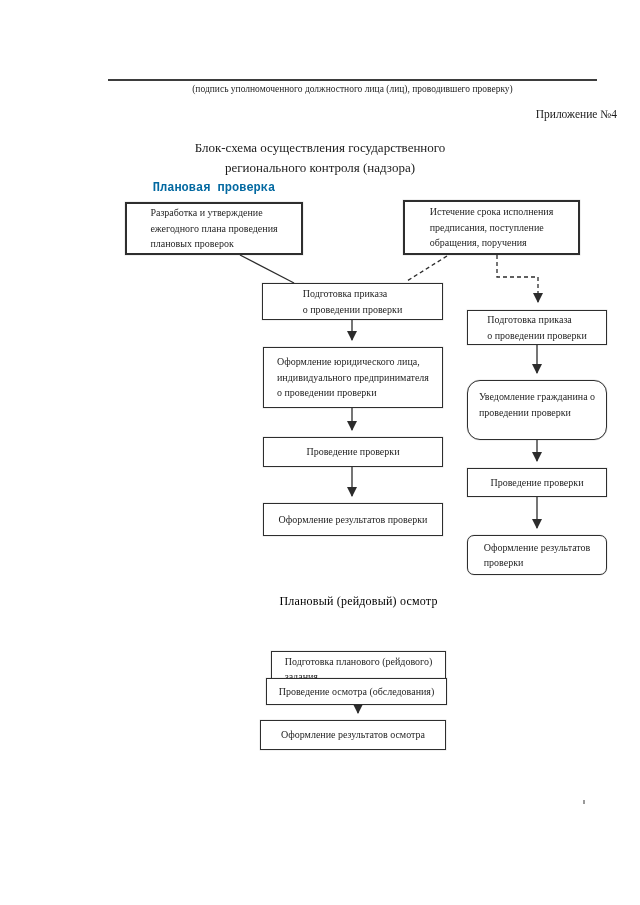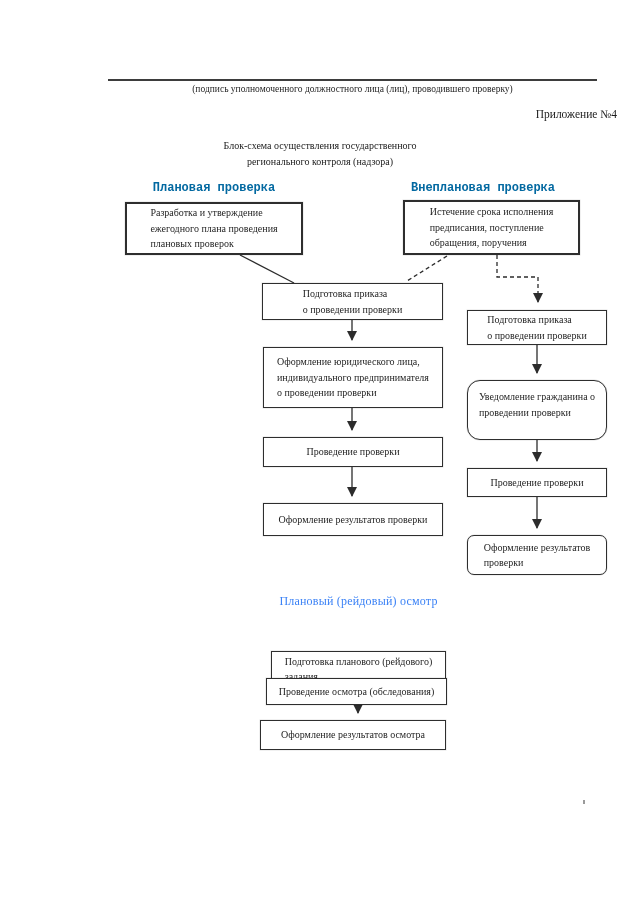--- a/index.html
+++ b/index.html
@@ -29,39 +29,39 @@
   .annex-label {
     position: absolute;
     right: 43px; top: 108px;
     font-size: 11.5px;
     color: #1d1d1d;
   }
   .doc-title {
     position: absolute;
     left: 0; top: 138px; width: 640px;
     text-align: center;
-    font-size: 10px;
+    font-size: 13px;
     line-height: 1.55;
     white-space: pre-line;
     color: #1a1a1a;
   }
   .col-header {
     position: absolute;
     font-weight: bold;
     font-size: 12px;
     text-align: center;
     color: #0369a1;
     font-family: Liberation Mono, monospace;
   }
   .raid-header {
     position: absolute;
     font-weight: normal;
     font-size: 12px;
     text-align: center;
-    color: #3b82f6;
+    color: #000000;
     letter-spacing: 0.2px;
   }
   .box {
     position: absolute;
     box-sizing: border-box;
     border: 1.5px solid #2e2e2e;
     background: #ffffff;
     display: flex;
     align-items: center;
     justify-content: center;
@@ -95,21 +95,20 @@
 
   <div class="signature-line"></div>
   <div class="signature-caption">(подпись уполномоченного должностного лица (лиц), проводившего проверку)</div>
 
   <div class="annex-label">Приложение №4</div>
 
   <div class="doc-title">Блок-схема осуществления государственного
 регионального контроля (надзора)</div>
 
   <div class="col-header" style="left:125px; top:181px; width:178px;">Плановая проверка</div>
-  <div class="col-header" style="left:403px; top:181px; width:160px;">Внеплановая проверка</div>
 
   <svg class="connectors" viewBox="0 0 640 905" xmlns="http://www.w3.org/2000/svg">
     <defs>
       <marker id="arrow" viewBox="0 0 10 10" refX="9" refY="5" markerWidth="8" markerHeight="8" orient="auto">
         <path d="M0,0 L10,5 L0,10 z" fill="#2c2c2c"></path>
       </marker>
     </defs>
     <g stroke="#2c2c2c" stroke-width="1.3" fill="none">
       <line x1="240" y1="255" x2="294" y2="283"></line>
       <line x1="447" y1="256" x2="407" y2="281" stroke-dasharray="4 3"></line>

